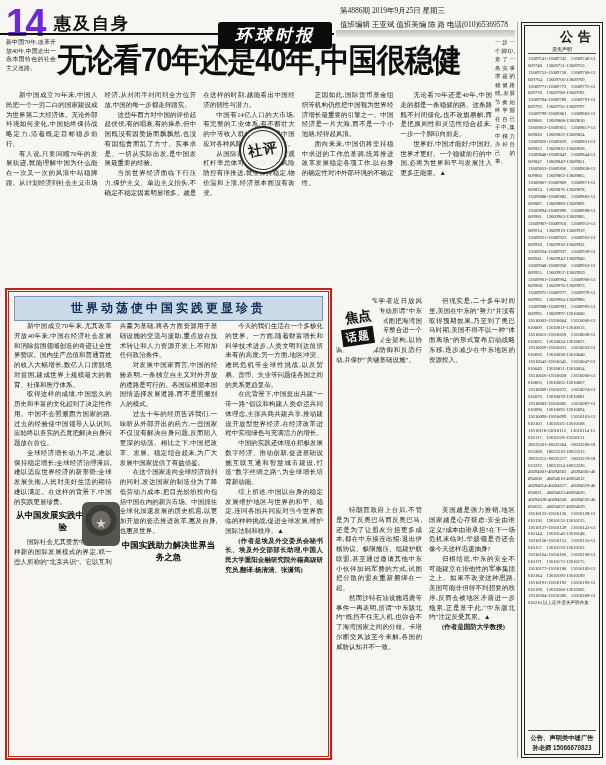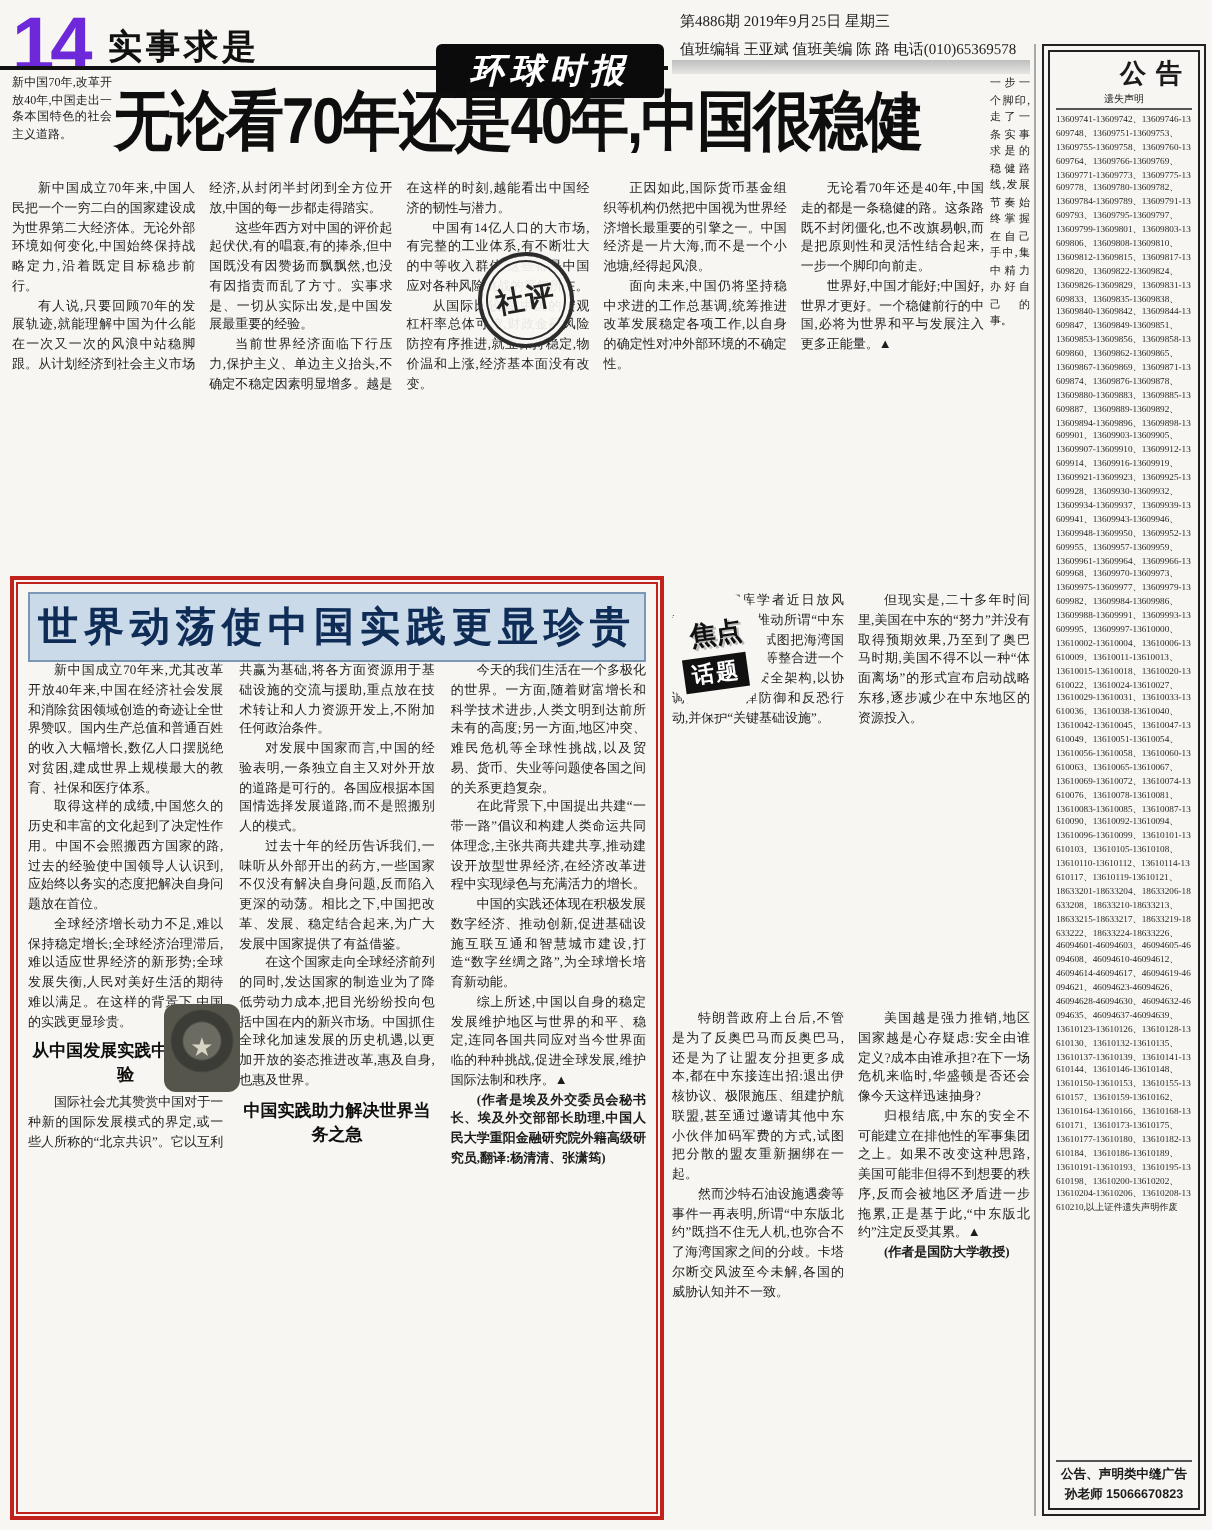--- a/index.html
+++ b/index.html
@@ -36,21 +36,21 @@
            border:2px solid #2c2c2c;box-shadow:inset 0 0 0 2px #f7f6f2,inset 0 0 0 3px #2c2c2c;
            background:rgba(248,247,243,.92);display:flex;align-items:center;justify-content:center;
            font-family:"Liberation Sans",sans-serif;font-weight:700;font-size:14px;letter-spacing:1px;
            transform:rotate(-10deg);color:#222;}
 
   
   .feature{position:absolute;left:5px;top:288px;width:327px;height:472px;box-sizing:border-box;
            border:2px solid #c2221c;box-shadow:inset 0 0 0 1px #f7f6f2,inset 0 0 0 2px #c2221c;
            padding:6px 7px;background:#f7f6f2;}
   .feature-headline{background:#cbdae9;border:1px solid #7b97b5;color:#0e2c56;text-align:center;
-           font-family:"Liberation Sans",sans-serif;font-weight:900;font-size:20px;letter-spacing:3px;
+           font-family:"Liberation Sans",sans-serif;font-weight:900;font-size:12px;letter-spacing:3px;
            padding:3px 0;}
   .feature-byline{text-align:center;font-size:8px;margin:4px 0 3px;color:#111;}
   .feature-cols{column-count:3;column-gap:8px;height:414px;overflow:hidden;}
   .feature-sub{font-family:"Liberation Sans",sans-serif;font-weight:700;font-size:8.5px;
            text-align:center;margin:4px 0 3px;color:#0f0f0f;}
   .note-bold{font-weight:700;}
   .medal-photo{position:absolute;left:82px;top:502px;width:38px;height:44px;border-radius:6px;
            background:radial-gradient(circle at 50% 42%,#6b6b62 0 9px,#3c3c36 10px 15px,#55554c 16px);
            display:flex;align-items:center;justify-content:center;color:#d8d4c4;font-size:13px;}
 
@@ -86,21 +86,21 @@
            color:#262626;}
   .notice-contact{border-top:1px solid #555;margin-top:2px;padding-top:2px;text-align:center;
            font-family:"Liberation Sans",sans-serif;font-weight:700;font-size:6.3px;line-height:1.5;}
 </style>
 </head>
 <body>
 
 <div class="page">
 
   <div class="pagenum sans">14</div>
-  <div class="section-title">实事求是</div>
+  <div class="section-title">惠及自身</div>
   <div class="header-rule"></div>
   <div class="masthead">环球时报</div>
   <div class="issue-line">第4886期 2019年9月25日 星期三</div>
   <div class="staff-line">值班编辑 王亚斌 值班美编 陈 路 电话(010)65369578</div>
   <div class="gray-bar"></div>
 
   <div class="kicker-left">新中国70年,改革开放40年,中国走出一条本国特色的社会主义道路。</div>
   <h1 class="main-headline" style="margin:0;">无论看70年还是40年,中国很稳健</h1>
   <div class="kicker-right">一步一个脚印,走了一条实事求是的稳健路线,发展节奏始终掌握在自己手中,集中精力办好自己的事。</div>
 

